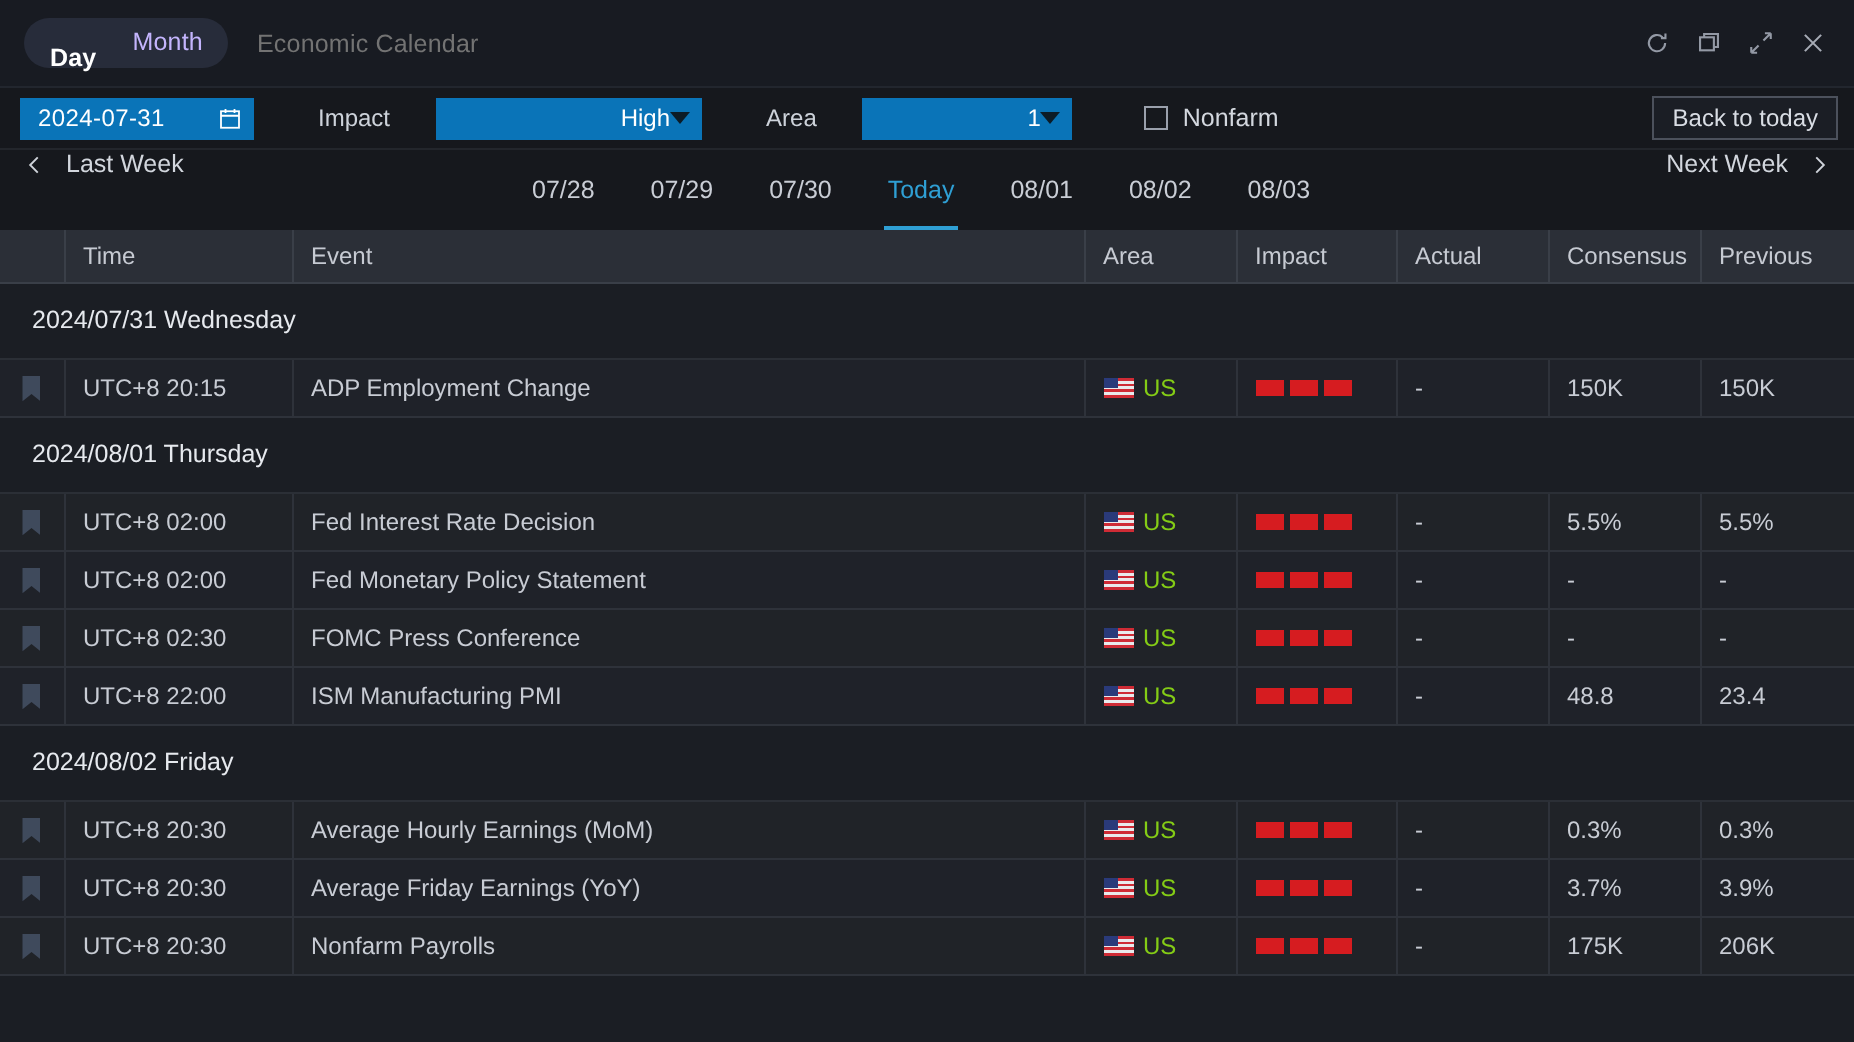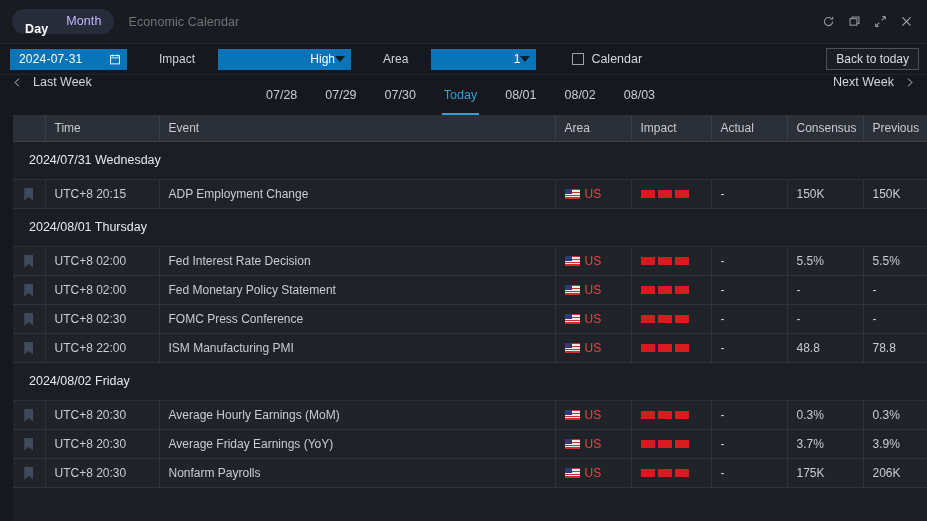--- a/index.html
+++ b/index.html
@@ -150,21 +150,21 @@
   }
   .day.today { color: #2f9fd4; }
   .day.today::after {
     content: "";
     position: absolute;
     left: 12px; right: 12px; bottom: 0;
     height: 2px; background: #2f9fd4;
   }
 
   
-  .tablewrap { flex: 1; overflow: hidden; background: #1b1e24; margin-left: 13px; }
+  .tablewrap { flex: 1; overflow: hidden; background: #1b1e24; }
   table { width: 927px; border-collapse: collapse; table-layout: fixed; }
   thead th {
     background: #2b2f37;
     color: #c6cad2;
     font-size: 12px;
     font-weight: normal;
     text-align: left;
     height: 26px;
     padding: 0 9px;
     border-right: 1px solid #3a3f48;
@@ -222,21 +222,21 @@
       #e9eaec 1.4px, #e9eaec 2.8px);
     display: inline-block;
     flex: none;
   }
   .usflag::before {
     content: "";
     position: absolute; left: 0; top: 0;
     width: 7px; height: 5.6px;
     background: #2a3a7a;
   }
-  .area-label { color: #ef4444; font-size: 12px; }
+  .area-label { color: #84cc16; font-size: 12px; }
   
   .bars { display: flex; gap: 3px; align-items: center; }
   .bar { width: 14px; height: 8px; background: #d61c20; }
 </style>
 </head>
 <body>
 
 <div class="app">
 
   <div class="titlebar">
@@ -289,21 +289,21 @@
     </div>
 
     <div class="flabel">Area</div>
     <div class="sel area">
       <span>1</span>
       <div class="caret"></div>
     </div>
 
     <div class="fav">
       <div class="checkbox"></div>
-      <div class="fav-label">Calendar</div>
+      <div class="fav-label">Nonfarm</div>
     </div>
 
     <div class="spacer"></div>
     <div class="back-today">Back to today</div>
   </div>
 
   <div class="weeknav">
     <div class="navside">
       <svg class="chev" width="11" height="13" viewBox="0 0 16 16" fill="none" stroke="#cfd3da" stroke-width="1.4">
         <path d="M10 2.5L4.5 8l5.5 5.5"></path>
@@ -447,21 +447,21 @@
             </td>
             <td>
               <div class="bars">
                 <span class="bar" style="background: rgb(214, 28, 32);"></span>
                 <span class="bar" style="background: rgb(214, 28, 32);"></span>
                 <span class="bar" style="background: rgb(214, 28, 32);"></span>
               </div>
             </td>
             <td>-</td>
             <td>48.8</td>
-            <td>78.8</td>
+            <td>23.4</td>
           </tr>
           <tr class="group">
             <td colspan="8">2024/08/02 Friday</td>
           </tr>
           <tr class="datarow alt">
             <td class="flagcell"><span class="bookmark"></span></td>
             <td>UTC+8 20:30</td>
             <td class="eventcell">Average Hourly Earnings (MoM)</td>
             <td>
               <div class="areacell">

